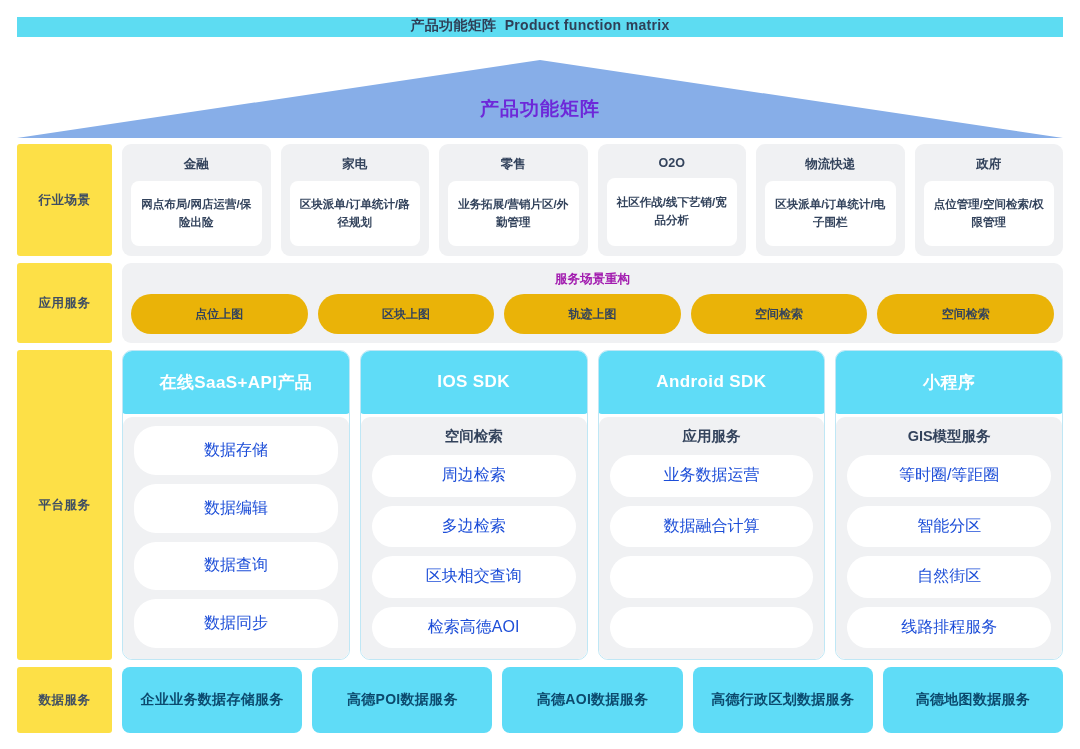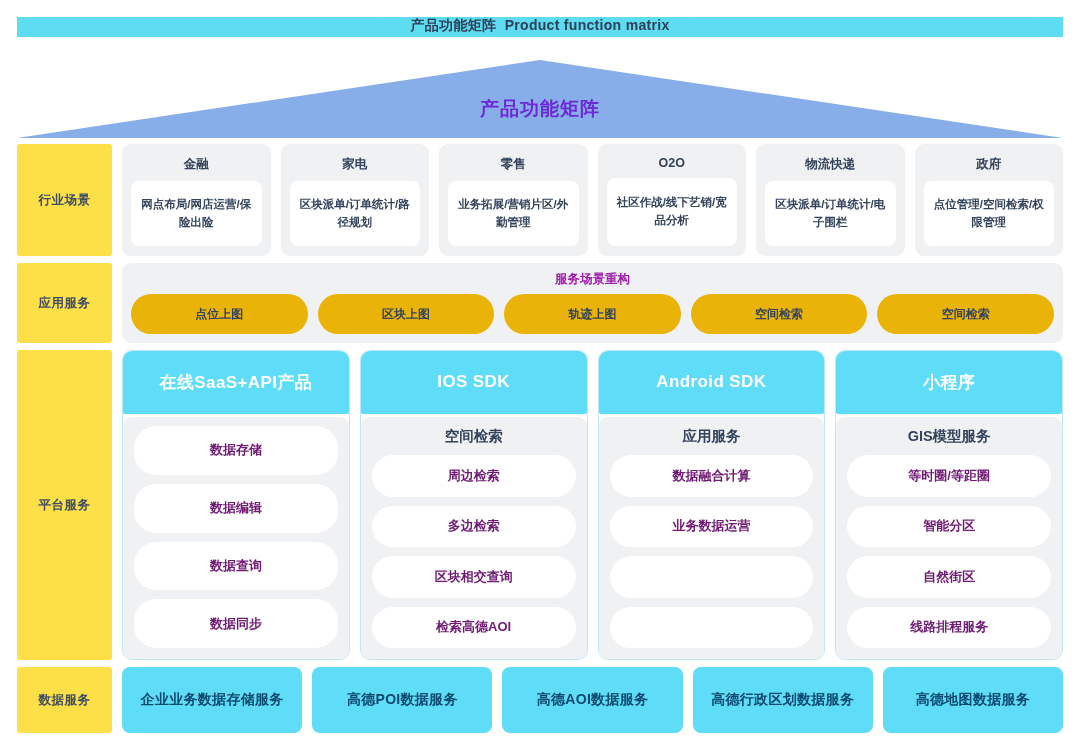--- a/index.html
+++ b/index.html
@@ -171,23 +171,23 @@
   }
   .plat-items {
     flex: 1 1 auto;
     display: flex; flex-direction: column; gap: 9px;
   }
   .plat-item {
     flex: 1 1 0;
     background: #ffffff;
     border-radius: 22px;
     display: flex; align-items: center; justify-content: center;
-    color: #701a75;
-    font-size: 13px;
-    font-weight: bold;
+    color: #1d4ed8;
+    font-size: 16px;
+    font-weight: normal;
   }
 
   
   .row-data { height: 66px; }
   .data-card {
     flex: 1 1 0; min-width: 0;
     background: #5fdcf7;
     border-radius: 8px;
     display: flex; align-items: center; justify-content: center;
     color: #0c4a6e;
@@ -294,22 +294,22 @@
               <div class="plat-item">检索高德AOI</div>
             </div>
           </div>
         </div>
 
         <div class="plat-col">
           <div class="plat-head">Android SDK</div>
           <div class="plat-body">
             <div class="plat-subtitle">应用服务</div>
             <div class="plat-items">
+              <div class="plat-item">业务数据运营</div>
               <div class="plat-item">数据融合计算</div>
-              <div class="plat-item">业务数据运营</div>
               <div class="plat-item"></div>
               <div class="plat-item"></div>
             </div>
           </div>
         </div>
 
         <div class="plat-col">
           <div class="plat-head">小程序</div>
           <div class="plat-body">
             <div class="plat-subtitle">GIS模型服务</div>

